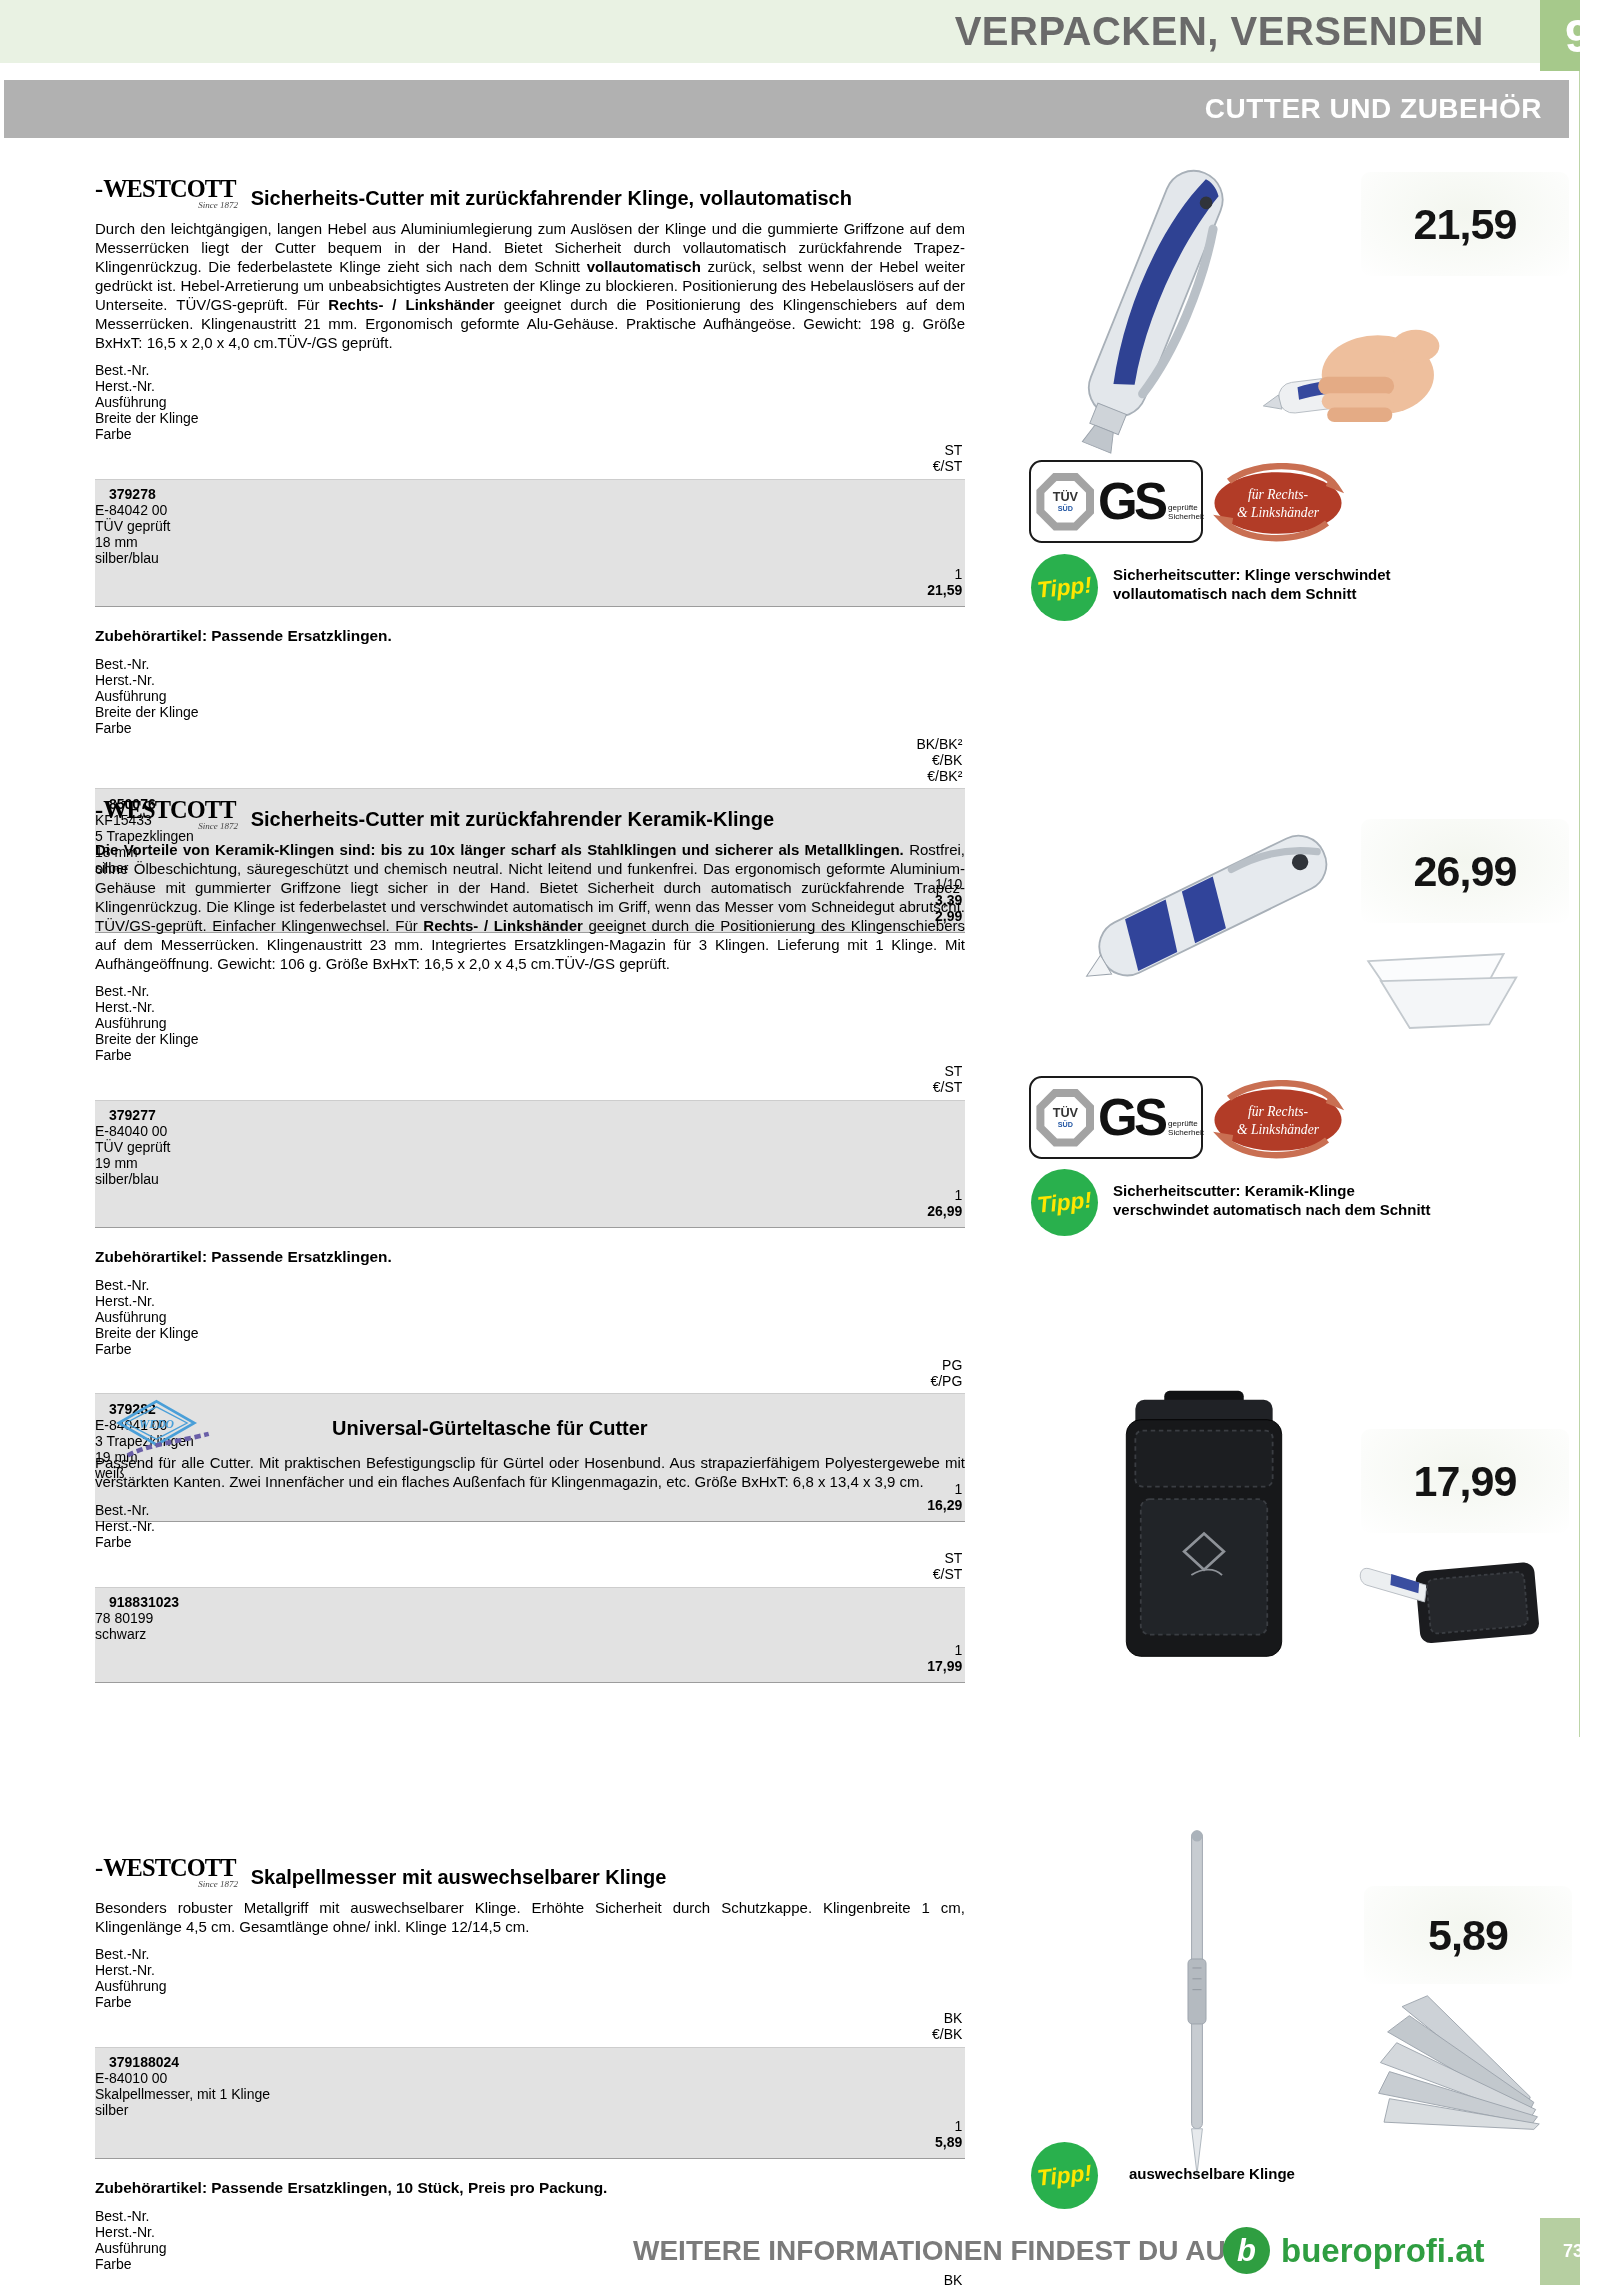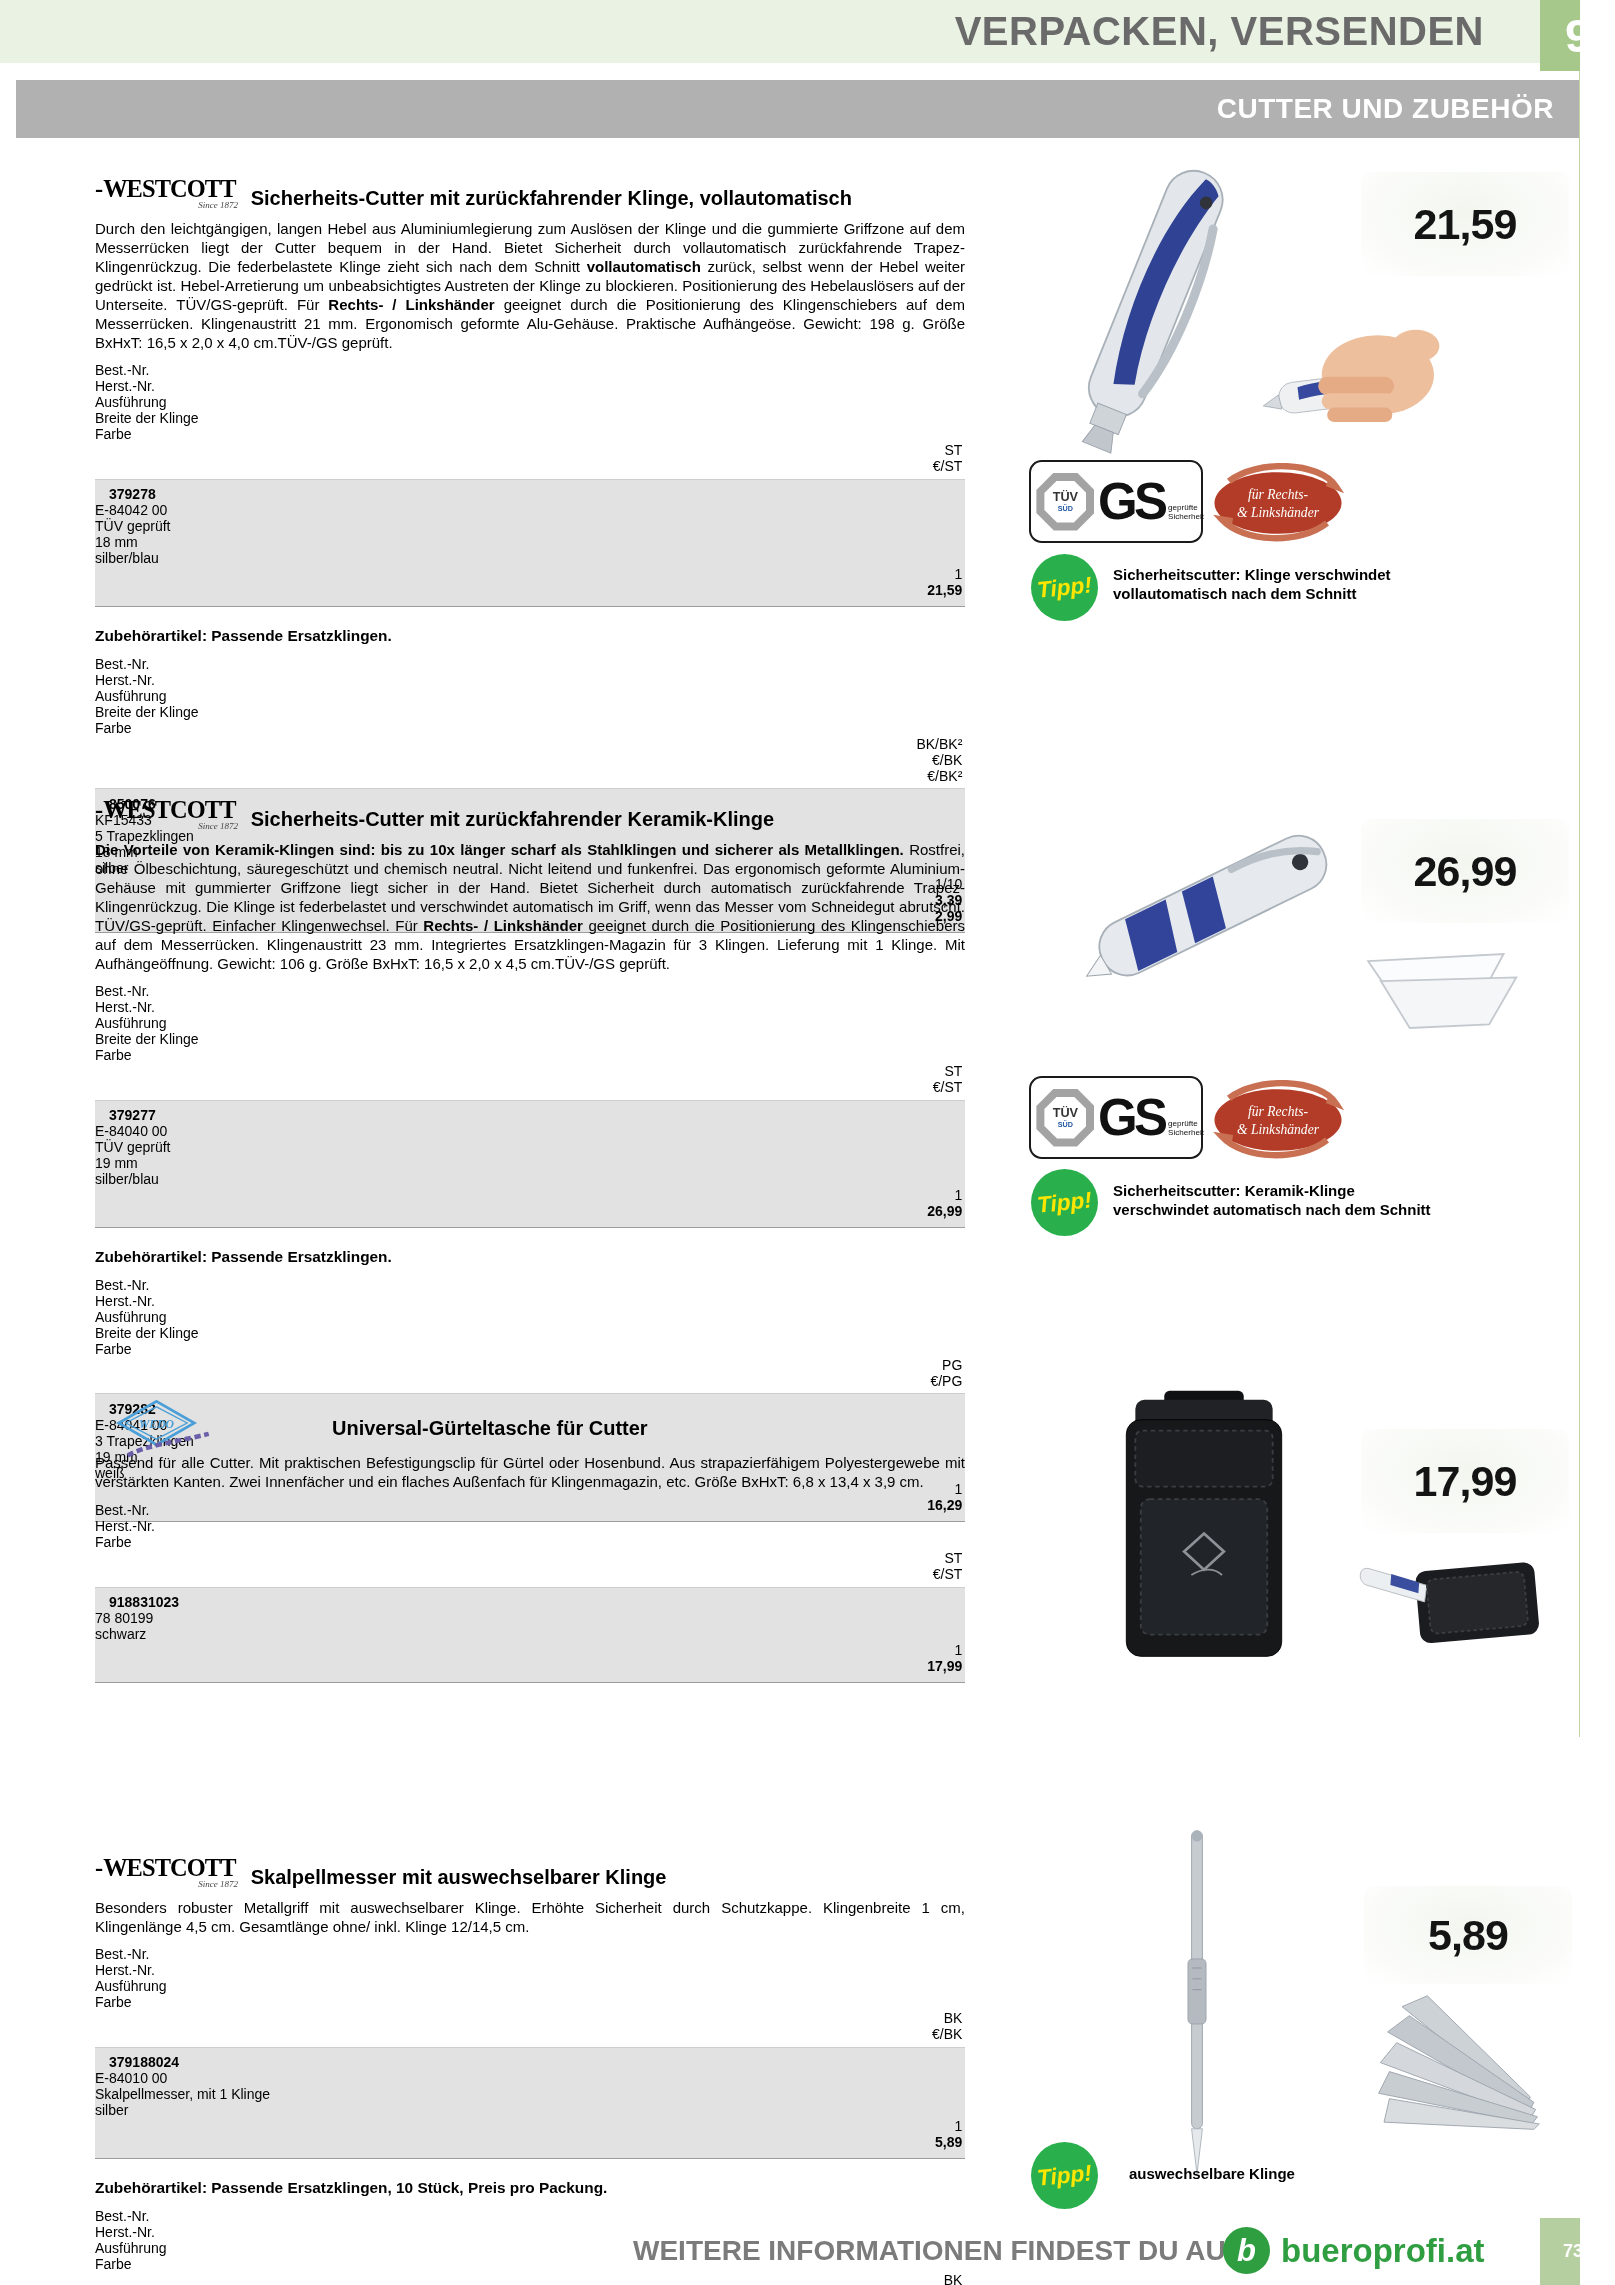--- a/index.html
+++ b/index.html
@@ -5,21 +5,21 @@
   html,body{margin:0;padding:0;background:#fff;}
   .page{position:relative;width:1580px;height:2285px;background:#fff;overflow:hidden;
         font-family:"Liberation Sans",sans-serif;color:#000;}
 
   
   .band-light{position:absolute;left:0;top:8;width:1540px;height:63px;background:#e9f2e3;}
   .band-light .cat{position:absolute;right:56px;top:0;line-height:63px;font-size:40px;font-weight:bold;
         color:#6a6a6a;letter-spacing:0.5px;white-space:nowrap;}
   .chapter-box{position:absolute;left:1540px;top:0;width:76px;height:71px;background:#a6c98b;
         display:flex;align-items:center;justify-content:center;font-size:47px;font-weight:bold;color:#fff;}
-  .band-gray{position:absolute;left:16px;top:80px;width:1565px;height:58px;background:#b1b1b1;}
+  .band-gray{position:absolute;left:4px;top:80px;width:1565px;height:58px;background:#b1b1b1;}
   .band-gray .sec{position:absolute;right:27px;top:0;line-height:58px;font-size:28px;font-weight:bold;
         color:#fff;letter-spacing:0.5px;white-space:nowrap;}
   .sidebar{position:absolute;left:1579px;top:71px;width:36px;height:1666px;background:#bdd5a8;}
 
   
   .product{position:absolute;left:95px;width:870px;}
   .prod-head{display:flex;align-items:flex-end;gap:12.7px;}
   .westcott{width:143px;flex:0 0 143px;font-family:"Liberation Serif",serif;line-height:1;}
   .westcott .w-name{display:block;font-size:24.4px;font-weight:bold;letter-spacing:-0.9px;}
   .westcott .w-name::before{content:"-";margin-right:0.9px;}

